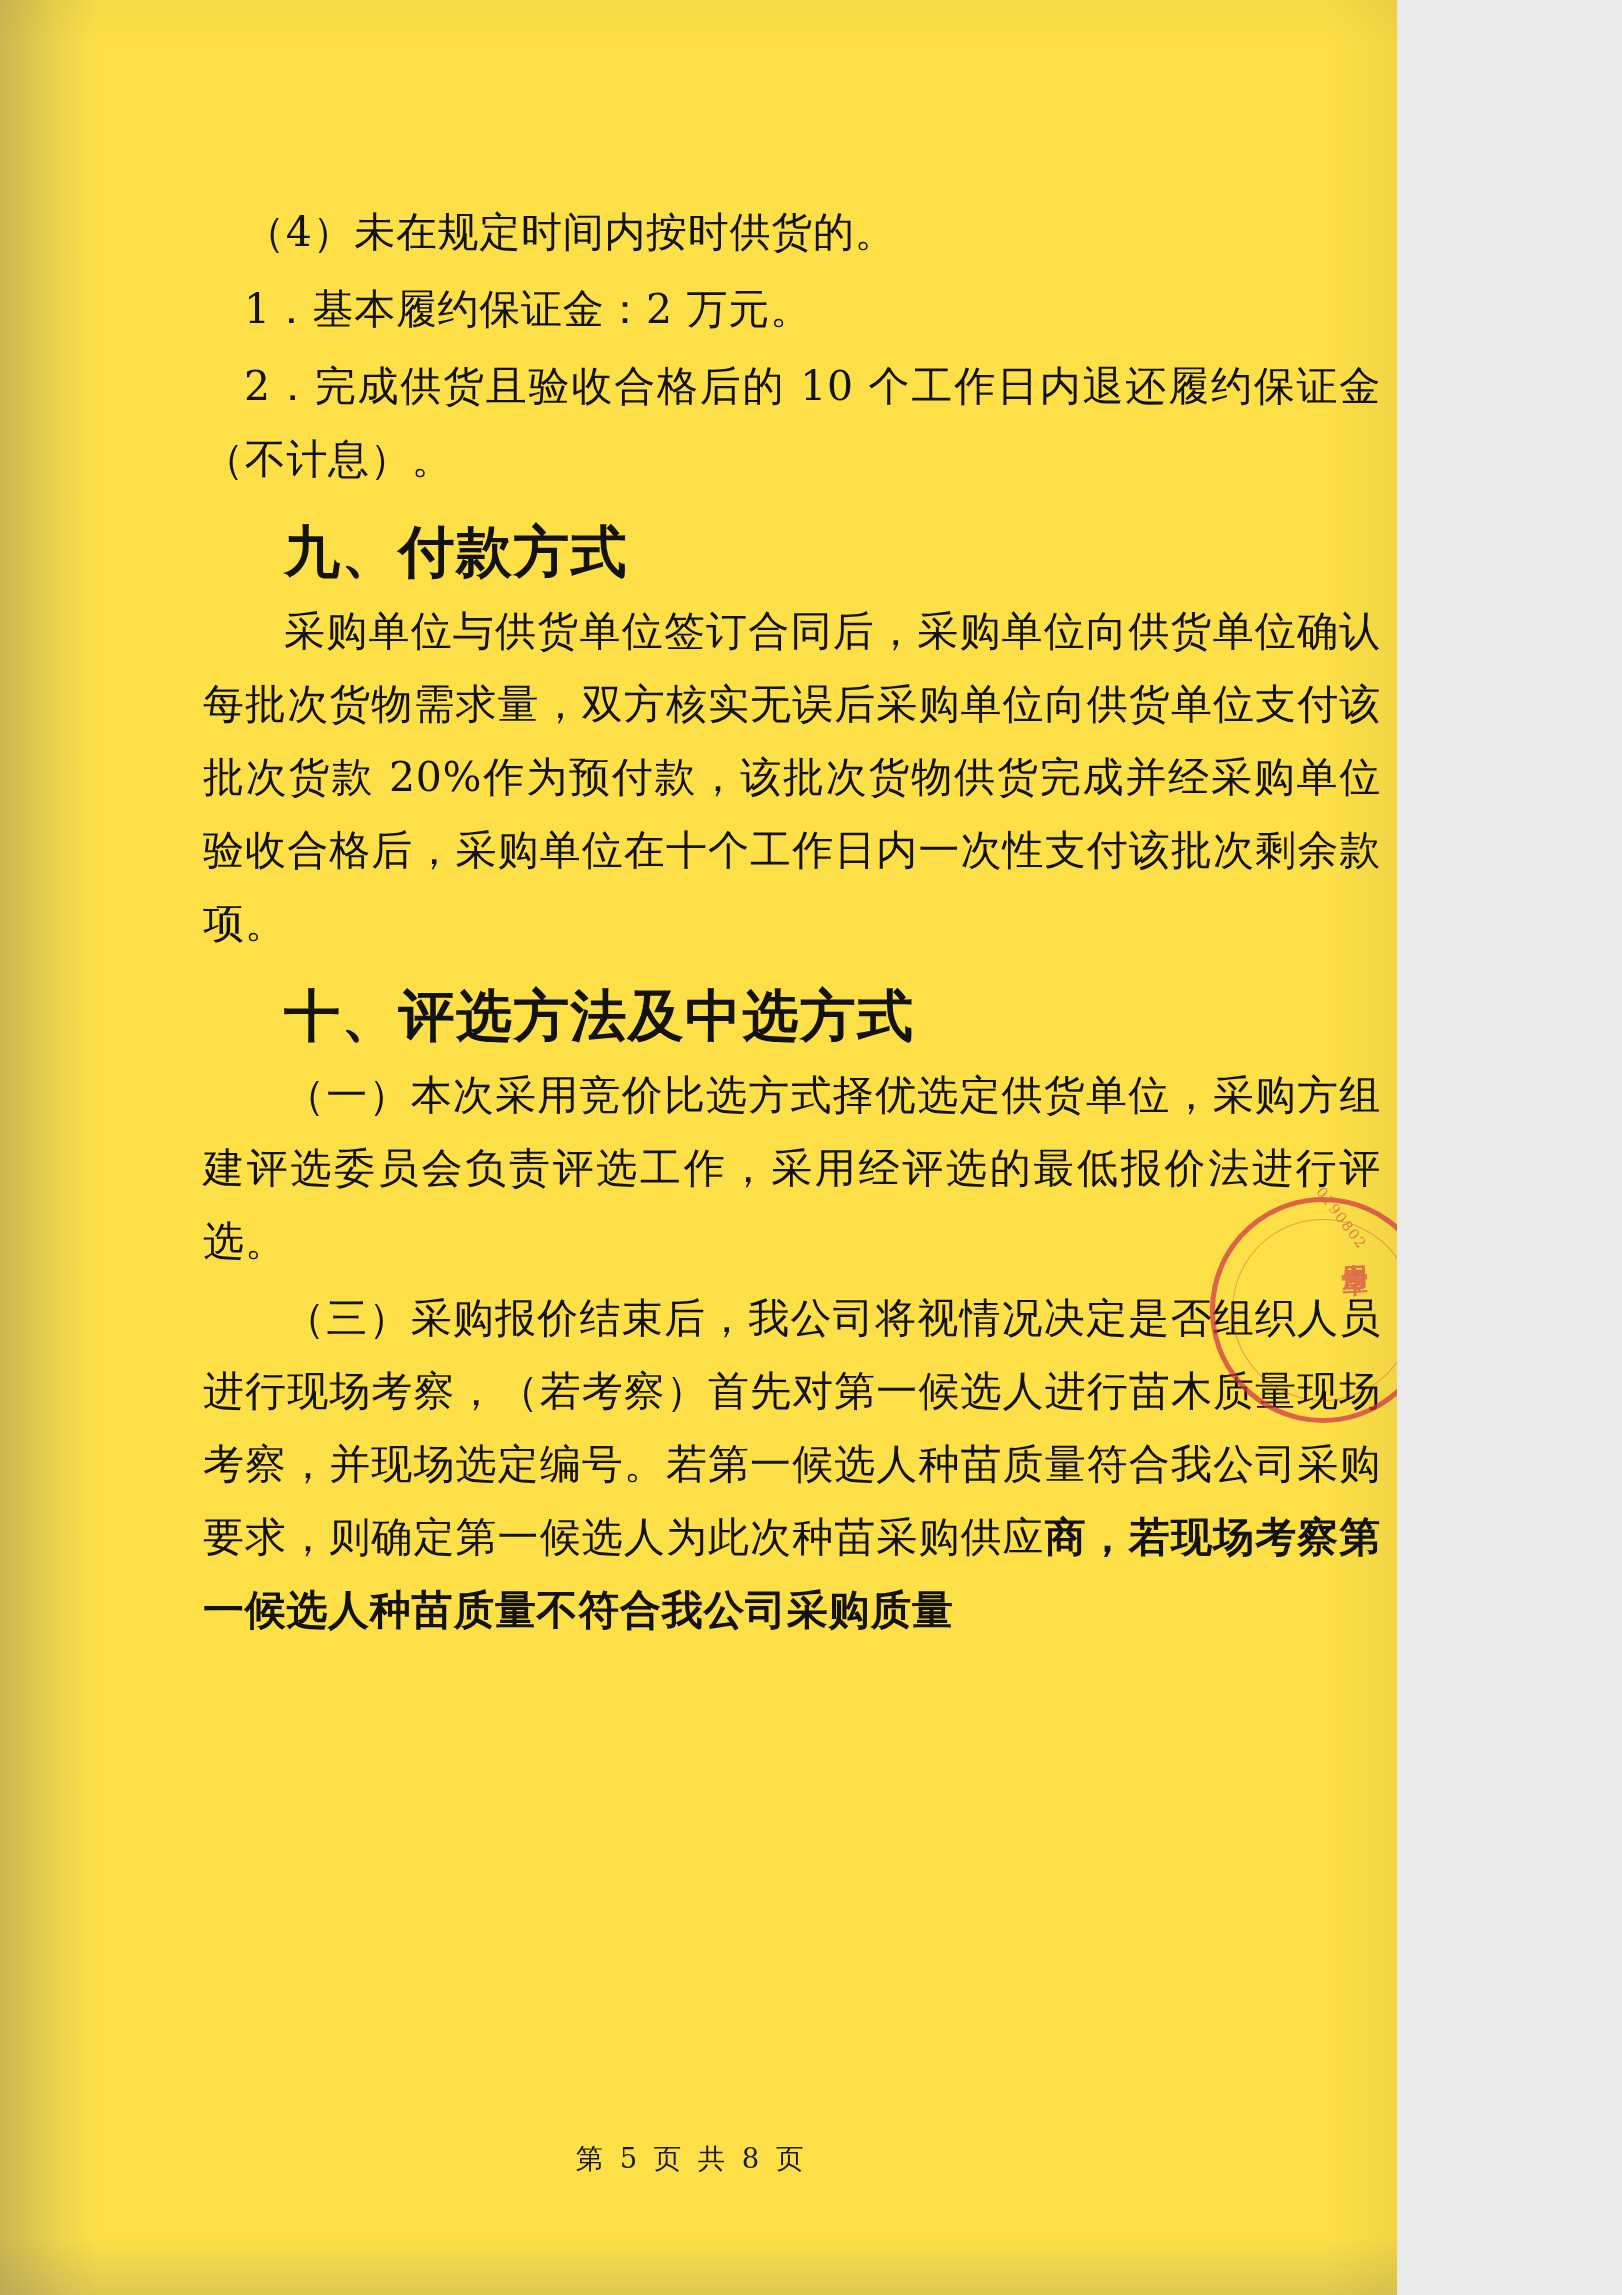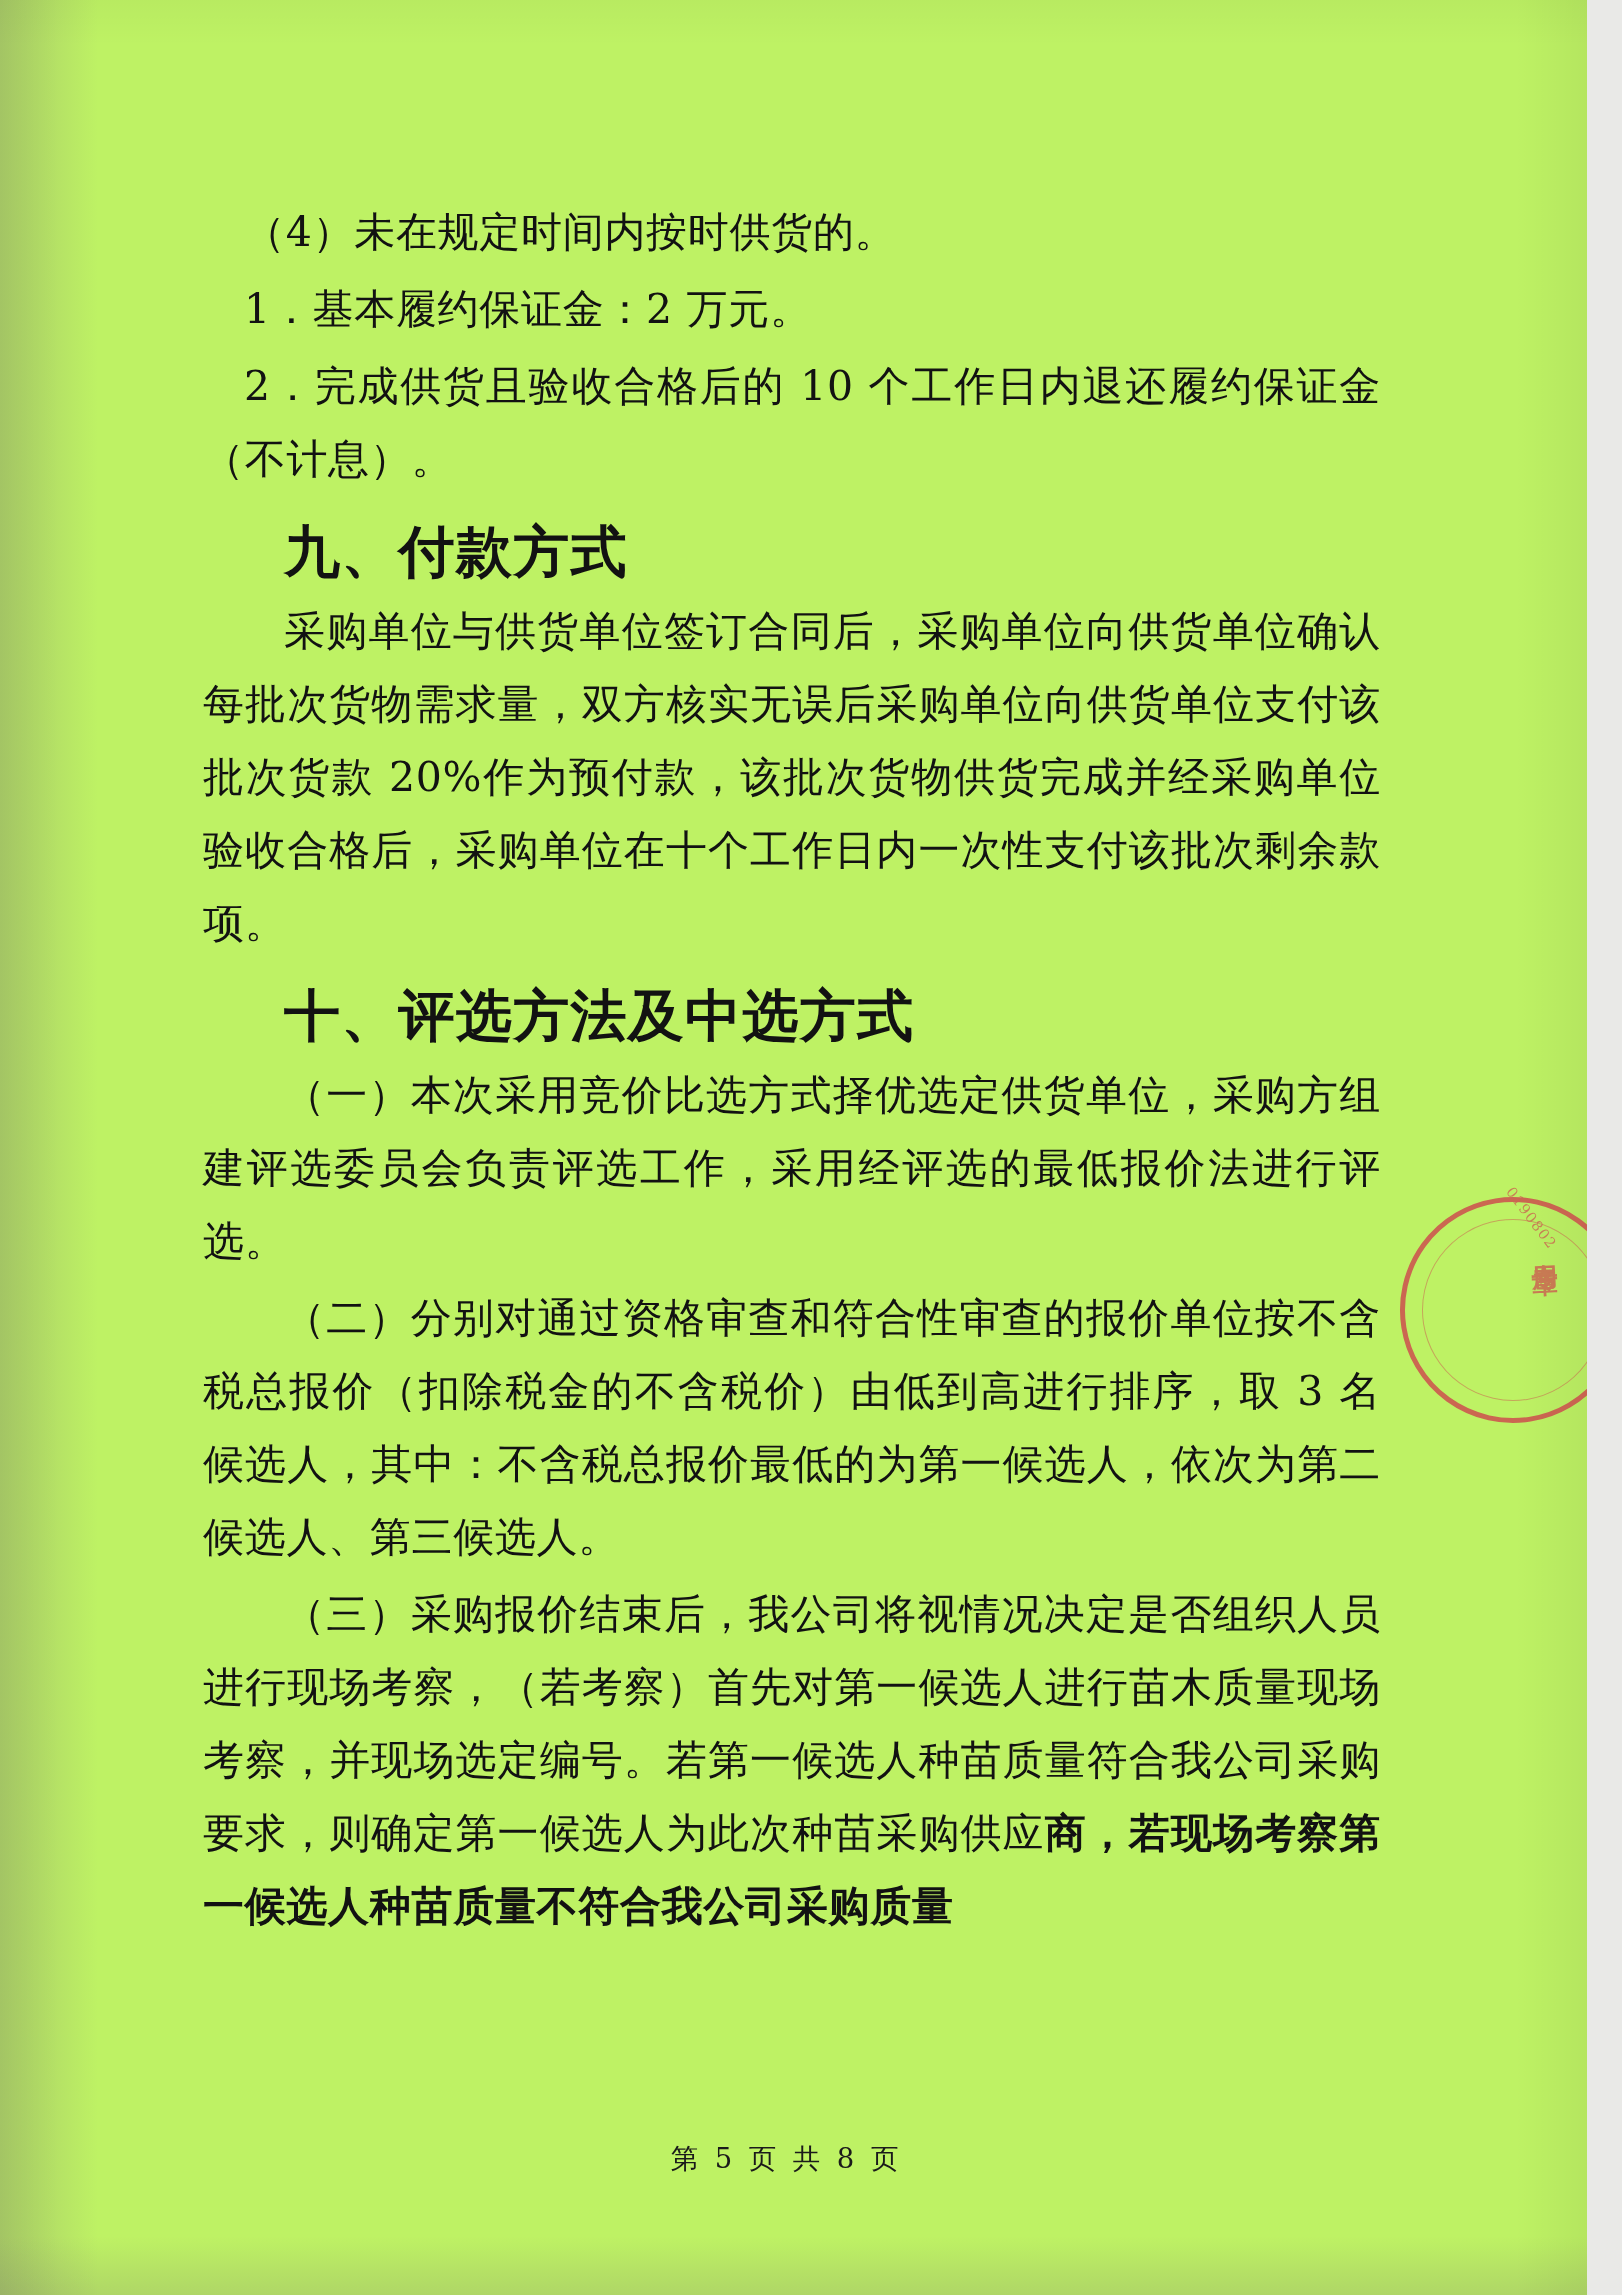--- a/index.html
+++ b/index.html
@@ -2,23 +2,23 @@
 <html style="font-size:10.5px"><head>
 <meta charset="utf-8">
 <style>
   html, body {
     margin: 0;
     padding: 0;
     background: #e9e9e7;
   }
   .page {
     position: relative;
-    width: 1587px;
+    width: 1397px;
     height: 2295px;
-    background: #bef264;
+    background: #fde047;
     box-sizing: border-box;
     overflow: hidden;
     font-family: "DejaVu Serif", "Liberation Serif", serif;
     color: #121212;
   }
   
   .paper-tint {
     position: absolute;
     inset: 0;
     background:
@@ -146,21 +146,20 @@
     <p class="para indent-small">2．完成供货且验收合格后的 10 个工作日内退还履约保证金（不计息）。</p>
 
     <h2 class="heading">九、付款方式</h2>
 
     <p class="para indent">采购单位与供货单位签订合同后，采购单位向供货单位确认每批次货物需求量，双方核实无误后采购单位向供货单位支付该批次货款 20%作为预付款，该批次货物供货完成并经采购单位验收合格后，采购单位在十个工作日内一次性支付该批次剩余款项。</p>
 
     <h2 class="heading">十、评选方法及中选方式</h2>
 
     <p class="para indent">（一）本次采用竞价比选方式择优选定供货单位，采购方组建评选委员会负责评选工作，采用经评选的最低报价法进行评选。</p>
 
-    <p class="para indent">（二）分别对通过资格审查和符合性审查的报价单位按不含税总报价（扣除税金的不含税价）由低到高进行排序，取 3 名候选人，其中：不含税总报价最低的为第一候选人，依次为第二候选人、第三候选人。</p>
 
     <p class="para indent"><span>（三）采购报价结束后，我公司将视情况决定是否组织人员进行现场考察，（若考察）首先对第一候选人进行苗木质量现场考察，并现场选定编号。若第一候选人种苗质量符合我公司采购要求，则确定第一候选人为此次种苗采购供应</span><span class="bold-tail">商，若现场考察第一候选人种苗质量不符合我公司采购质量</span></p>
 
   </div>
 
   <div class="seal">
     <div class="seal-inner"></div>
     <div class="seal-text">专用章</div>
     <div class="seal-num">0190802</div>
   </div>

